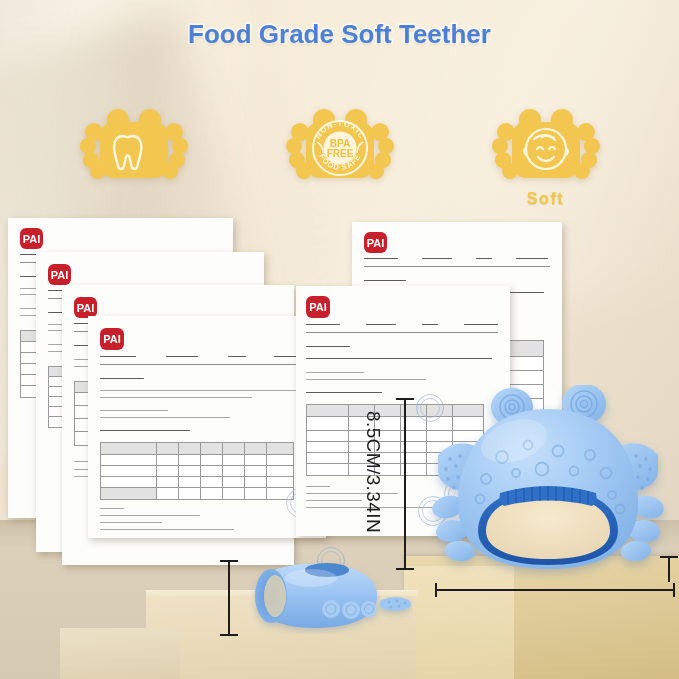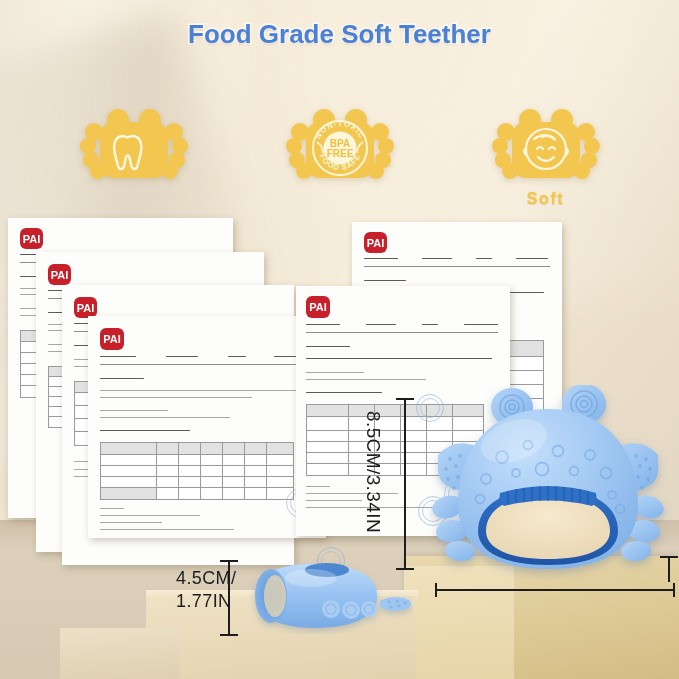--- a/index.html
+++ b/index.html
@@ -610,21 +610,17 @@
   <div class="dim-cap" style="left:673px;top:583px;width:2px;height:14px;"></div>
 
   <div class="dim-line" style="left:404px;top:398px;width:2px;height:172px;"></div>
   <div class="dim-cap" style="left:396px;top:398px;width:18px;height:2px;"></div>
   <div class="dim-cap" style="left:396px;top:568px;width:18px;height:2px;"></div>
   <div class="dim-text" id="dim-v-text">8.5CM/3.34IN</div>
 
   <div class="dim-line" style="left:228px;top:560px;width:2px;height:76px;"></div>
   <div class="dim-cap" style="left:220px;top:560px;width:18px;height:2px;"></div>
   <div class="dim-cap" style="left:220px;top:634px;width:18px;height:2px;"></div>
-  <div id="dim-small-text" class="dim-text">
-    <div>4.5CM/</div>
-    <div>1.77IN</div>
-  </div>
 
   <div class="dim-line" style="left:668px;top:556px;width:2px;height:26px;"></div>
   <div class="dim-cap" style="left:660px;top:556px;width:18px;height:2px;"></div>
 
 </div>
 
 </body></html>

